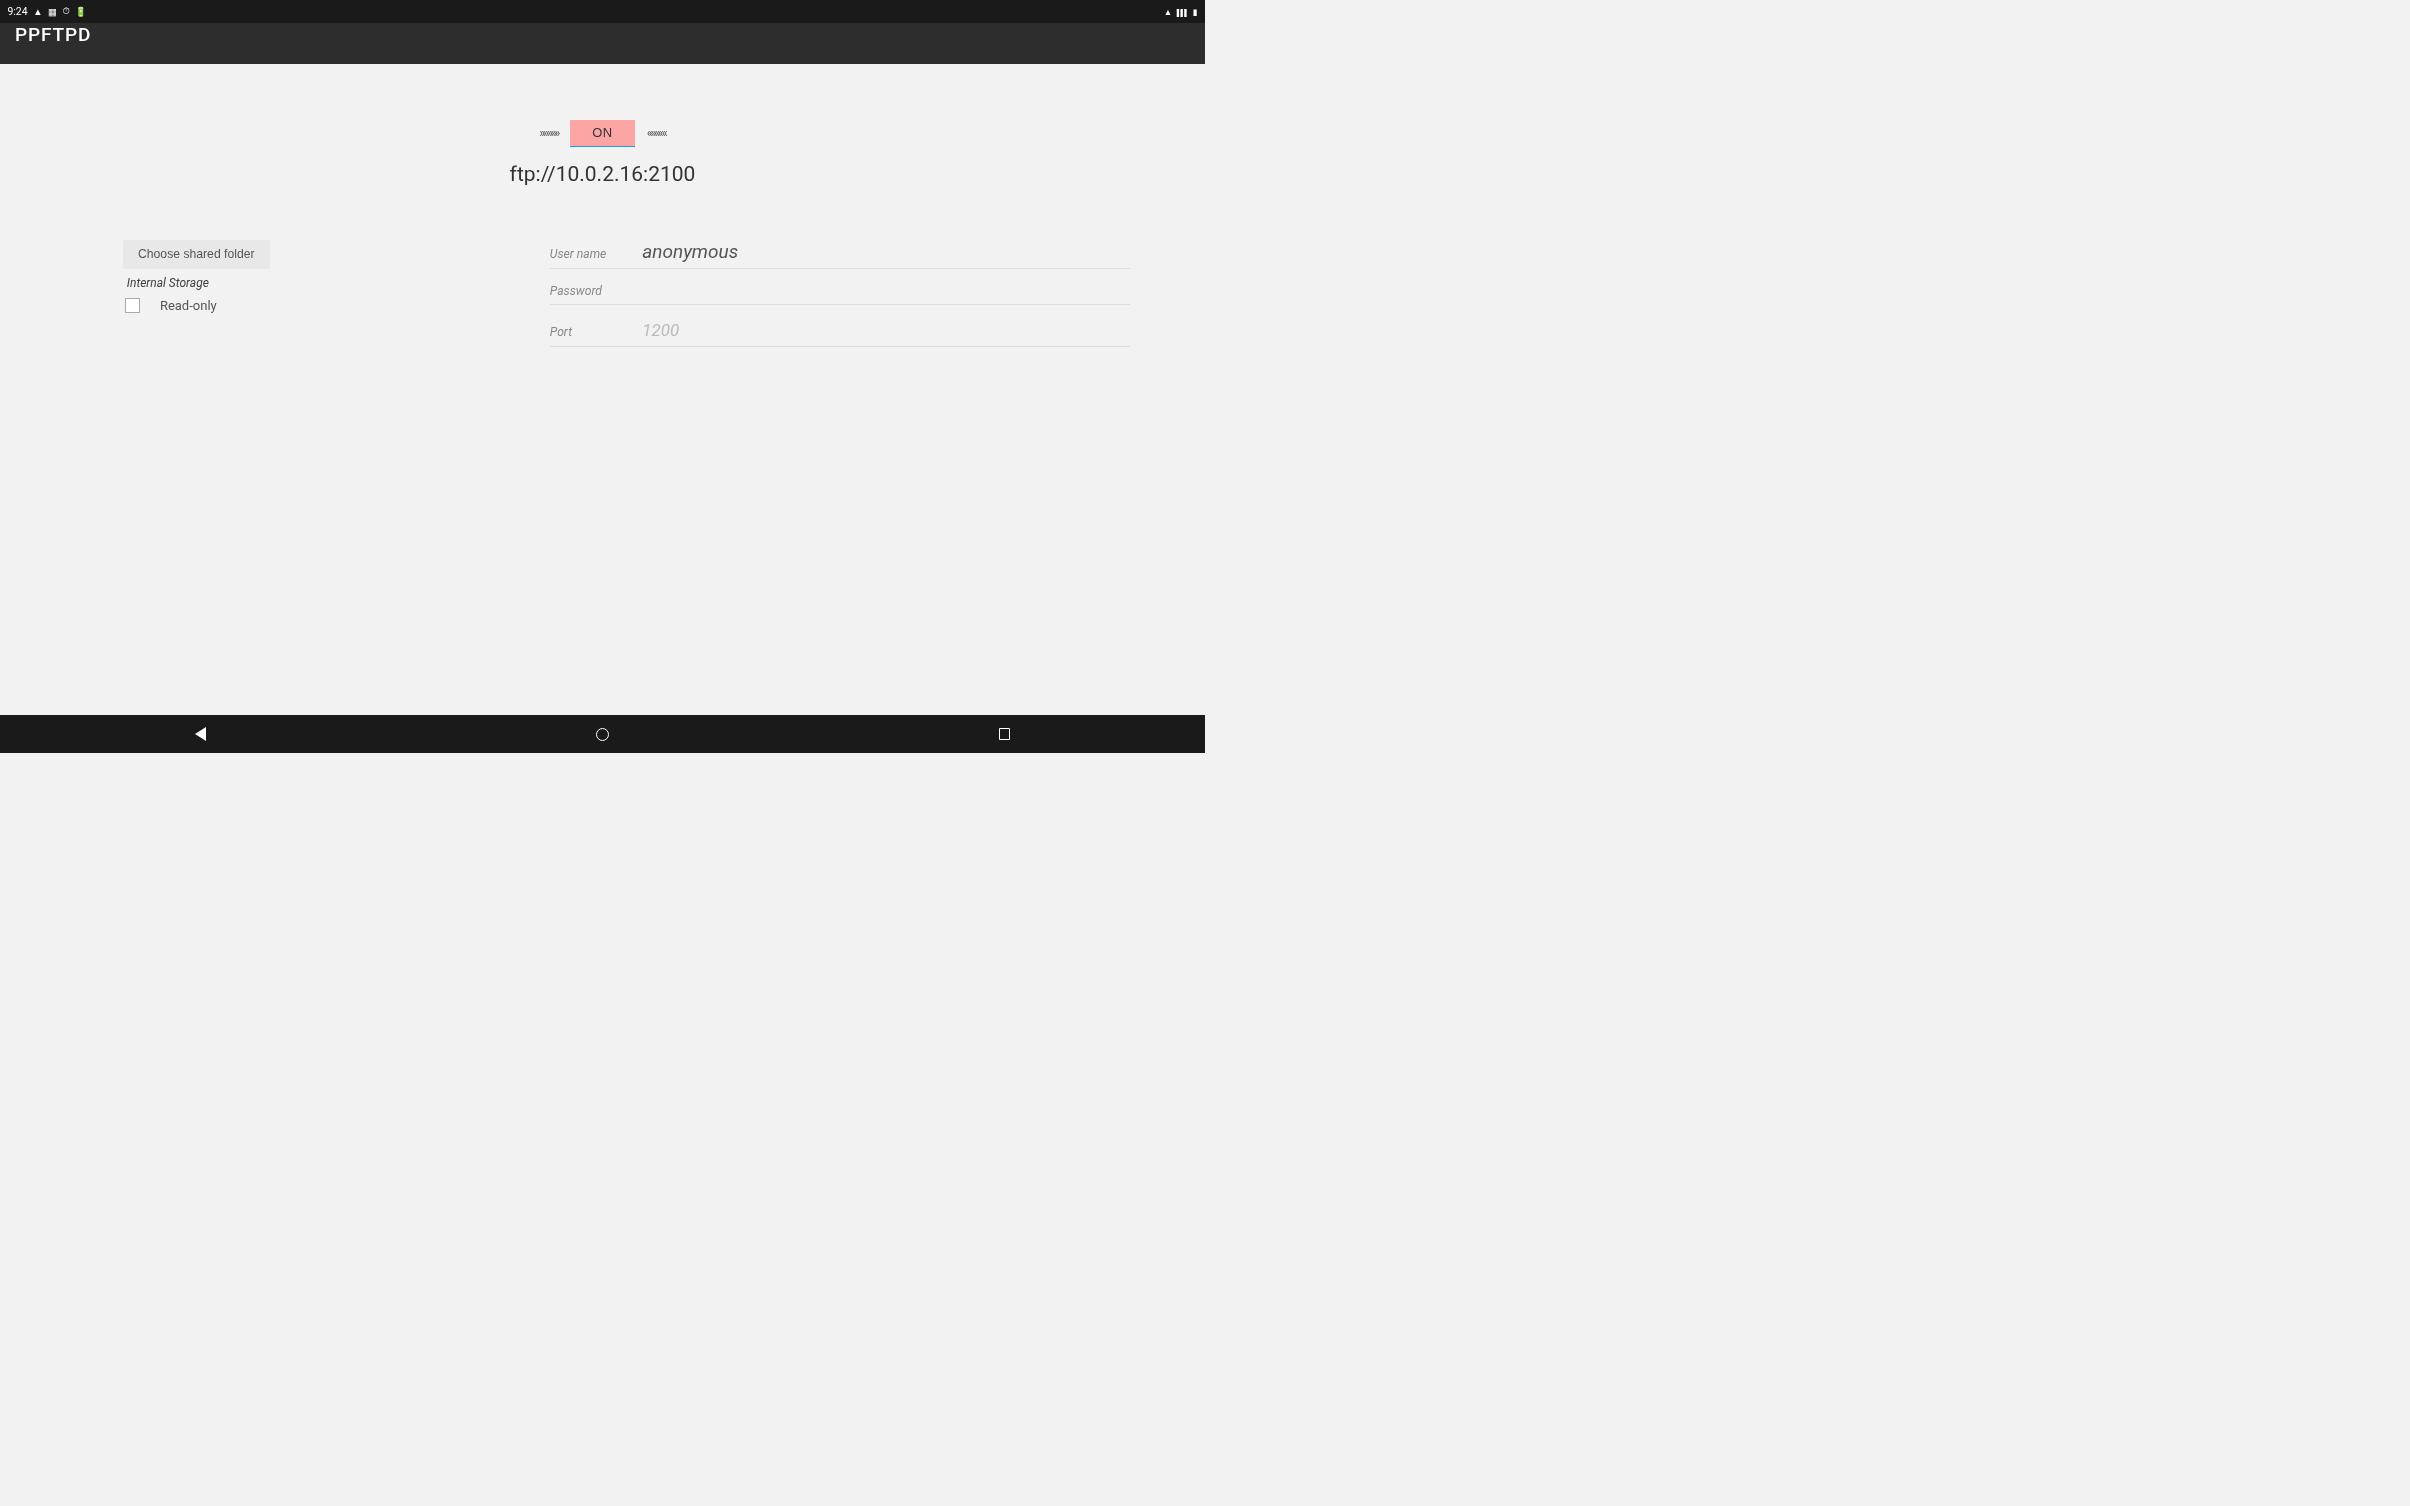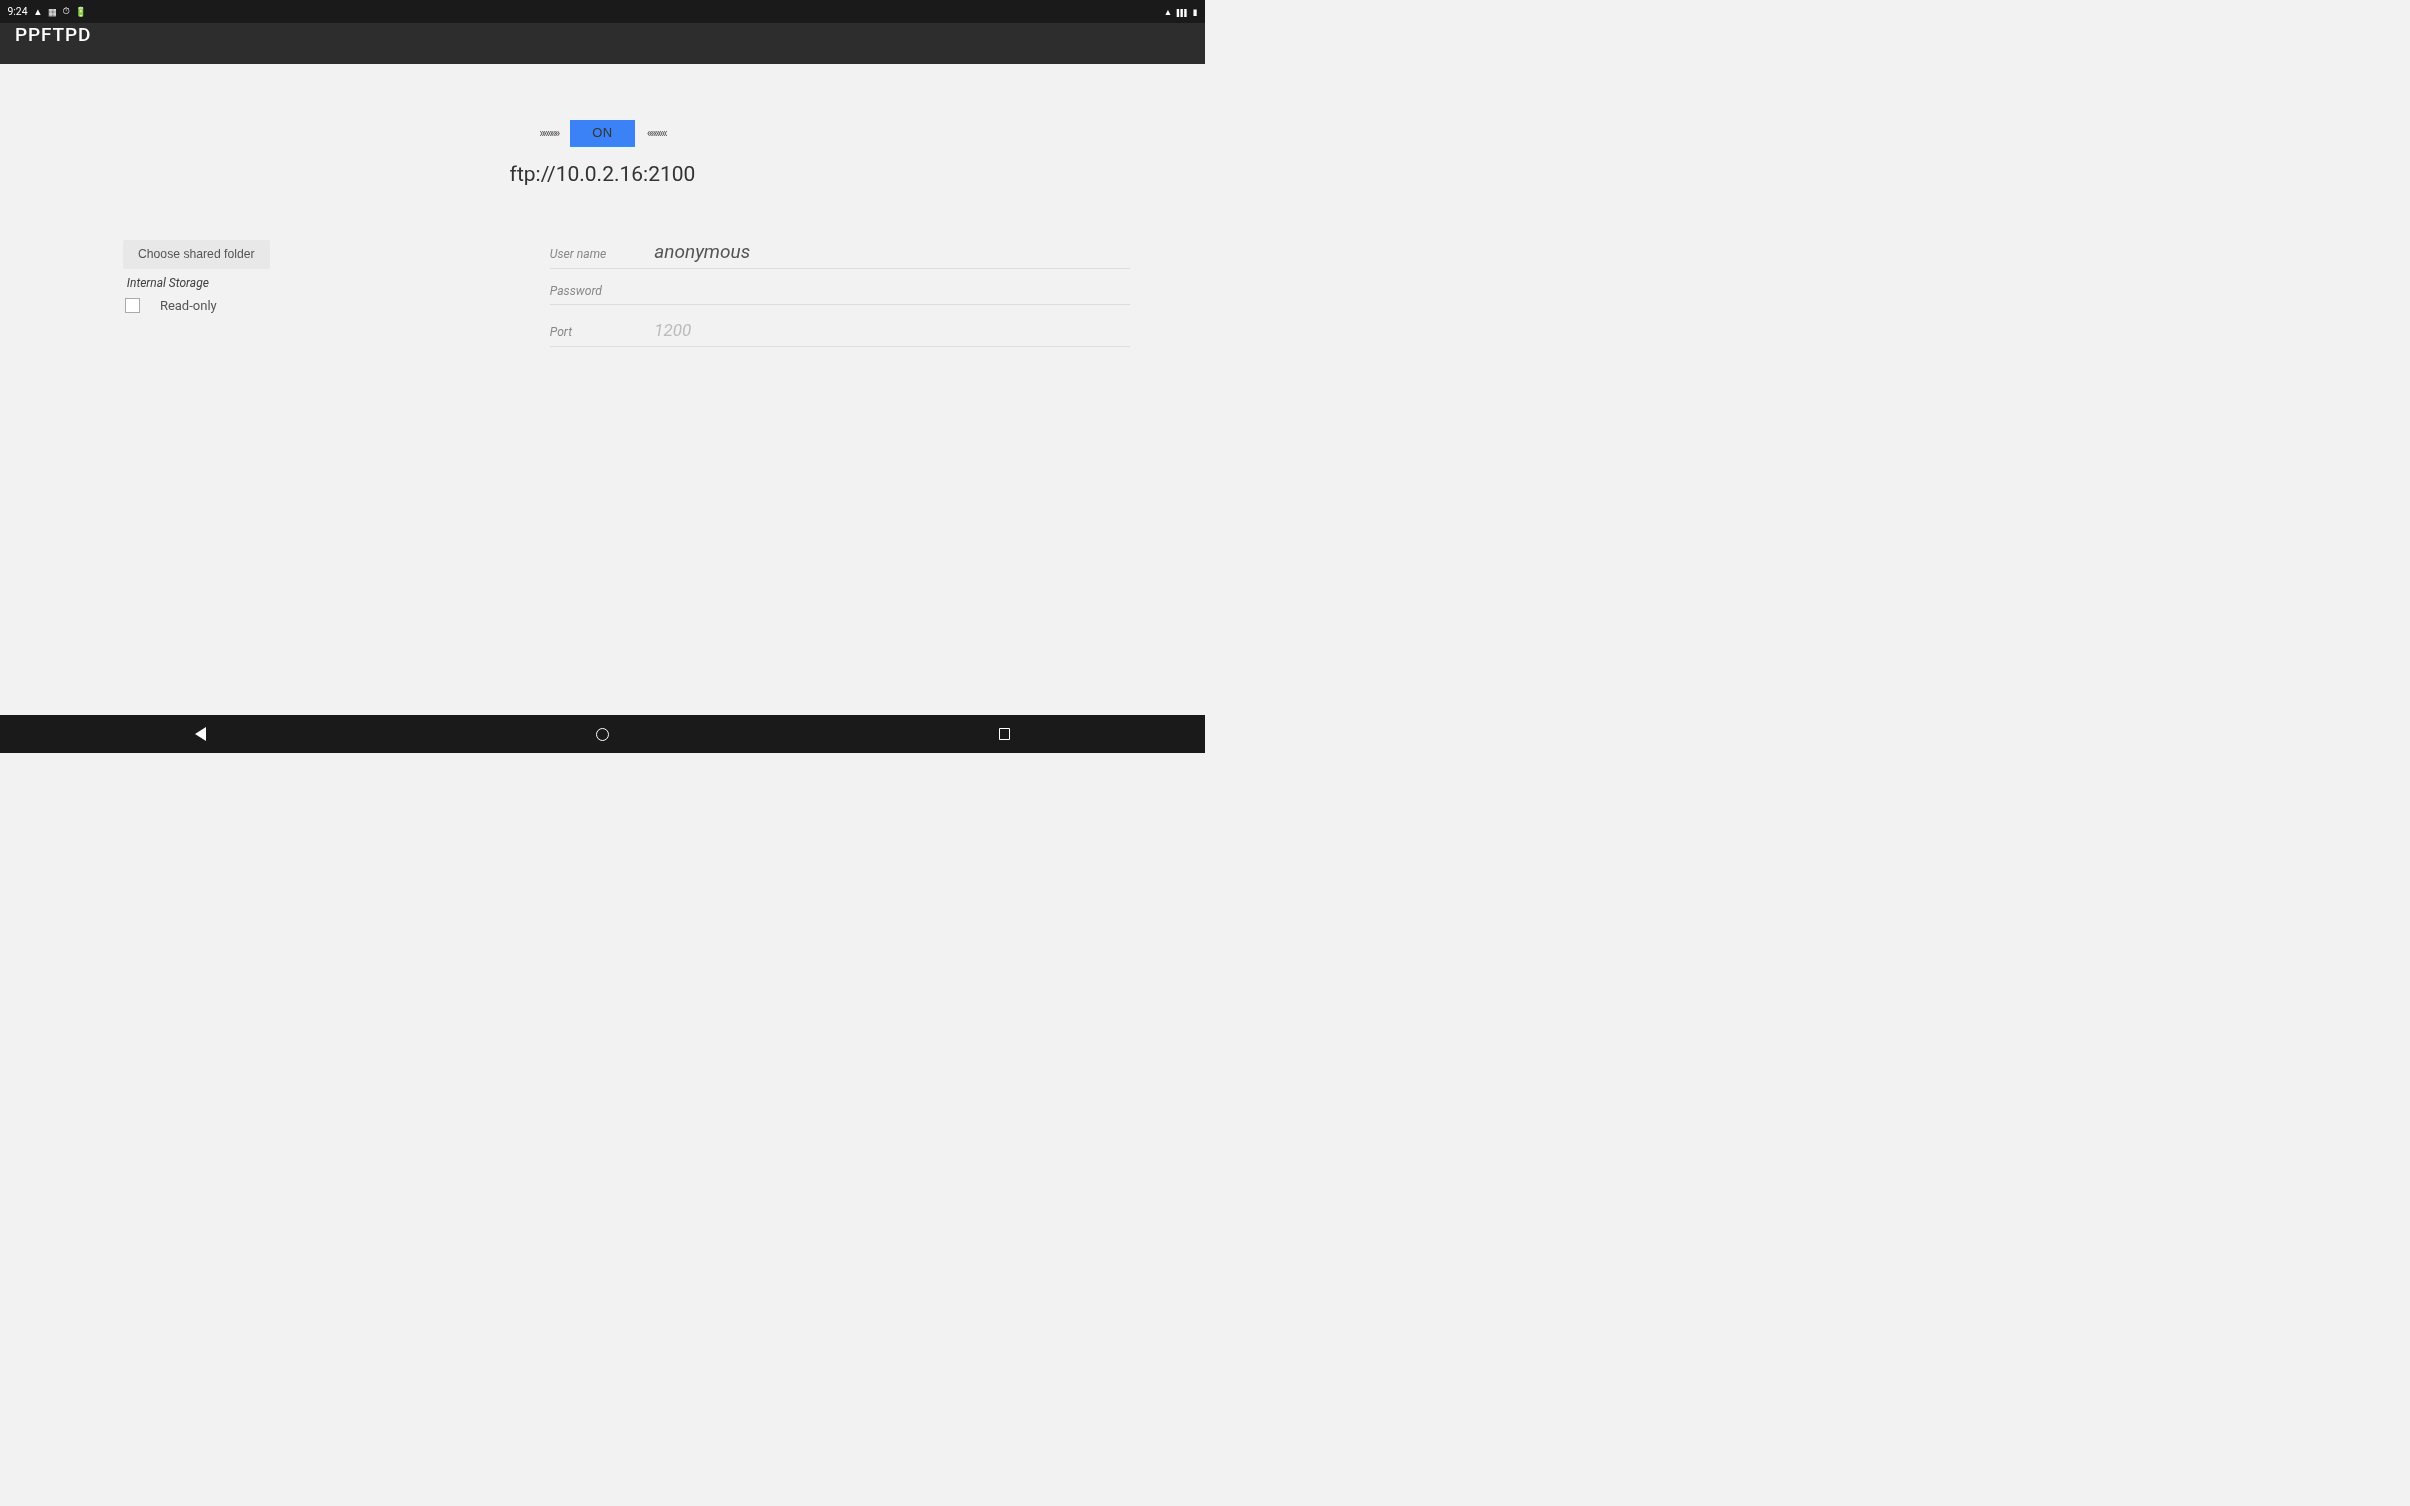--- a/index.html
+++ b/index.html
@@ -77,21 +77,21 @@
       color: #555;
       font-size: 12.2px;
       letter-spacing: -1.9px;
     }
     .toggle-arrows-right {
       color: #555;
       font-size: 12.2px;
       letter-spacing: -1.9px;
     }
     .toggle-btn {
-      background: #3b82f6;
+      background: #fca5a5;
       border: none;
       border-bottom: 1.9px solid #2196F3;
       padding: 5.6px 22.6px;
       font-size: 13px;
       font-weight: 500;
       color: #333;
       cursor: pointer;
       letter-spacing: 0.5px;
     }
     .ftp-url {
@@ -170,21 +170,20 @@
       font-size: 12.2px;
       color: #888;
       width: 85px;
       flex-shrink: 0;
     }
     .field-value {
       font-size: 19px;
       color: #bbb;
       flex: 1;
       padding-left: 7.5px;
-      margin-left: 12px;
     }
     .field-value.username {
       font-size: 19px;
       color: #555;
     }
     .field-value.port {
       font-size: 17px;
       color: #bbb;
     }
 

